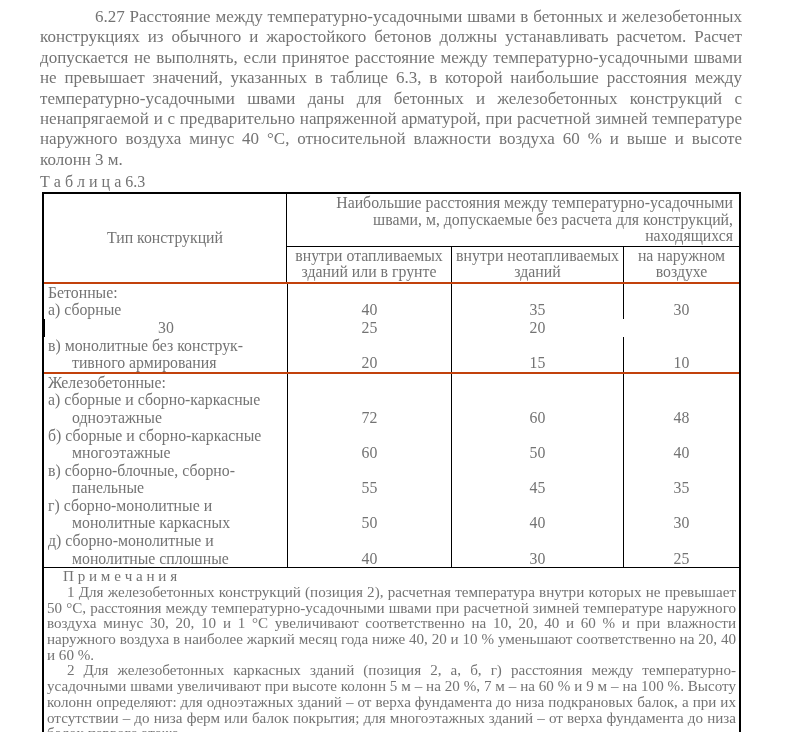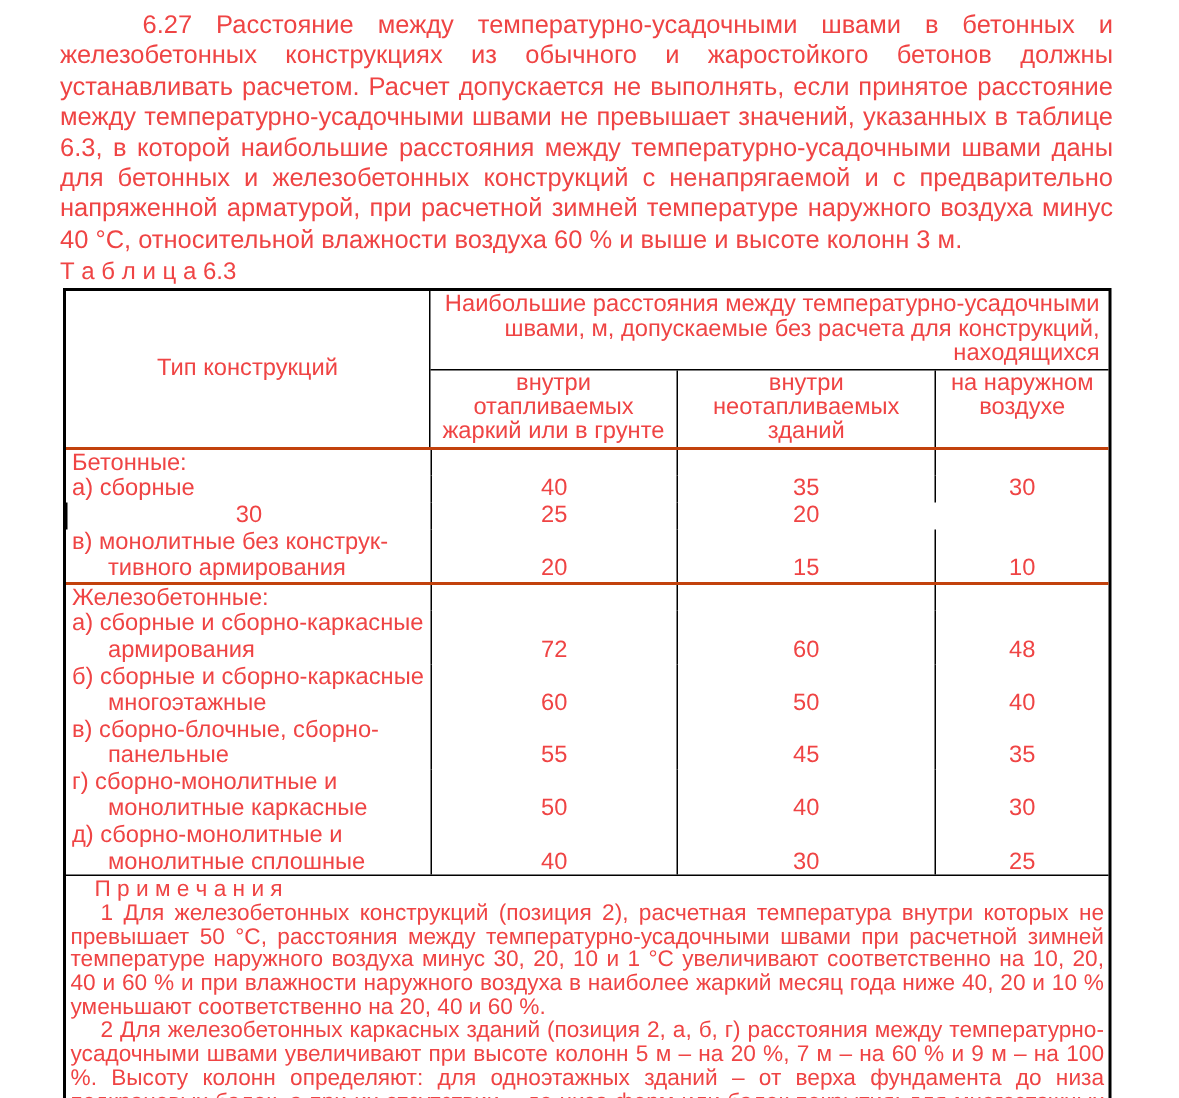--- a/index.html
+++ b/index.html
@@ -2,22 +2,22 @@
 <html><head>
 <meta charset="utf-8">
 <style>
   html, body { margin: 0; padding: 0; background: #fff; }
   .page {
     position: relative;
     width: 786px;
     height: 732px;
     overflow: hidden;
     background: #ffffff;
-    color: #ef4444;
-    font-family: Liberation Sans, sans-serif;
+    color: #737373;
+    font-family: Liberation Serif, serif;
   }
   .body-text {
     margin: 0;
     padding: 7px 44px 0 40px;
     font-size: 17px;
     line-height: 20.4px;
     text-align: justify;
     text-indent: 55px;
   }
   .table-label {
@@ -80,21 +80,21 @@
 
   <div class="table-label">Т а б л и ц а  6.3</div>
 
   <div class="gtable">
 
     <div class="thead">
       <div class="th-type">Тип конструкций</div>
       <div>
         <div class="th-span">Наибольшие расстояния между температурно-усадочными швами, м, допускаемые без расчета для конструкций, находящихся</div>
         <div class="th-sub">
-          <div>внутри отапливаемых жаркий или в грунте</div>
+          <div>внутри отапливаемых зданий или в грунте</div>
           <div>внутри неотапливаемых зданий</div>
           <div>на наружном воздухе</div>
         </div>
       </div>
     </div>
 
     <div class="tsection">
       <div class="trow">
         <div class="tcell-label">Бетонные:</div>
         <div class="tcell-num"></div>
@@ -128,21 +128,21 @@
     <div class="tsection">
       <div class="trow">
         <div class="tcell-label">Железобетонные:</div>
         <div class="tcell-num"></div>
         <div class="tcell-num"></div>
         <div class="tcell-num"></div>
       </div>
       <div class="trow">
         <div class="tcell-label">
           <div>а)  сборные и сборно-каркасные</div>
-          <div class="l2">армирования</div>
+          <div class="l2">одноэтажные</div>
         </div>
         <div class="tcell-num">72</div>
         <div class="tcell-num">60</div>
         <div class="tcell-num">48</div>
       </div>
       <div class="trow">
         <div class="tcell-label">
           <div>б) сборные и сборно-каркасные</div>
           <div class="l2">многоэтажные</div>
         </div>
@@ -155,21 +155,21 @@
           <div>в)  сборно-блочные, сборно-</div>
           <div class="l2">панельные</div>
         </div>
         <div class="tcell-num">55</div>
         <div class="tcell-num">45</div>
         <div class="tcell-num">35</div>
       </div>
       <div class="trow">
         <div class="tcell-label">
           <div>г)  сборно-монолитные и</div>
-          <div class="l2">монолитные каркасные</div>
+          <div class="l2">монолитные каркасных</div>
         </div>
         <div class="tcell-num">50</div>
         <div class="tcell-num">40</div>
         <div class="tcell-num">30</div>
       </div>
       <div class="trow">
         <div class="tcell-label">
           <div>д)  сборно-монолитные и</div>
           <div class="l2">монолитные сплошные</div>
         </div>

